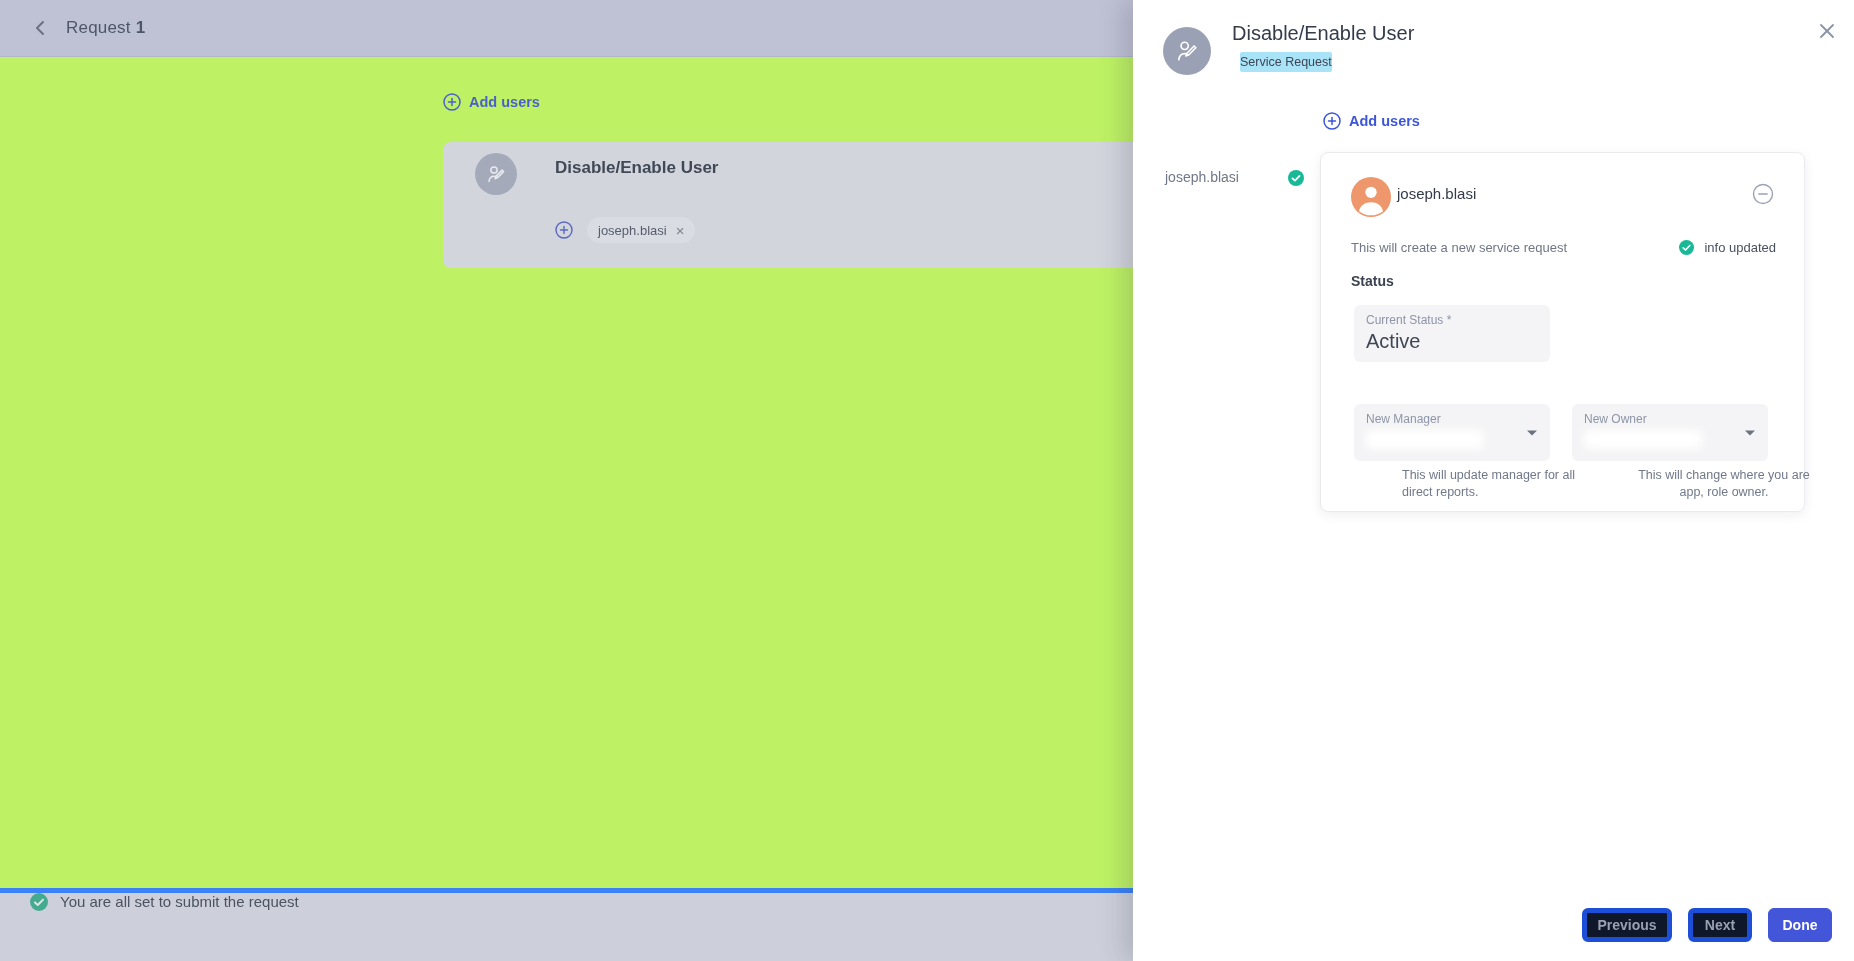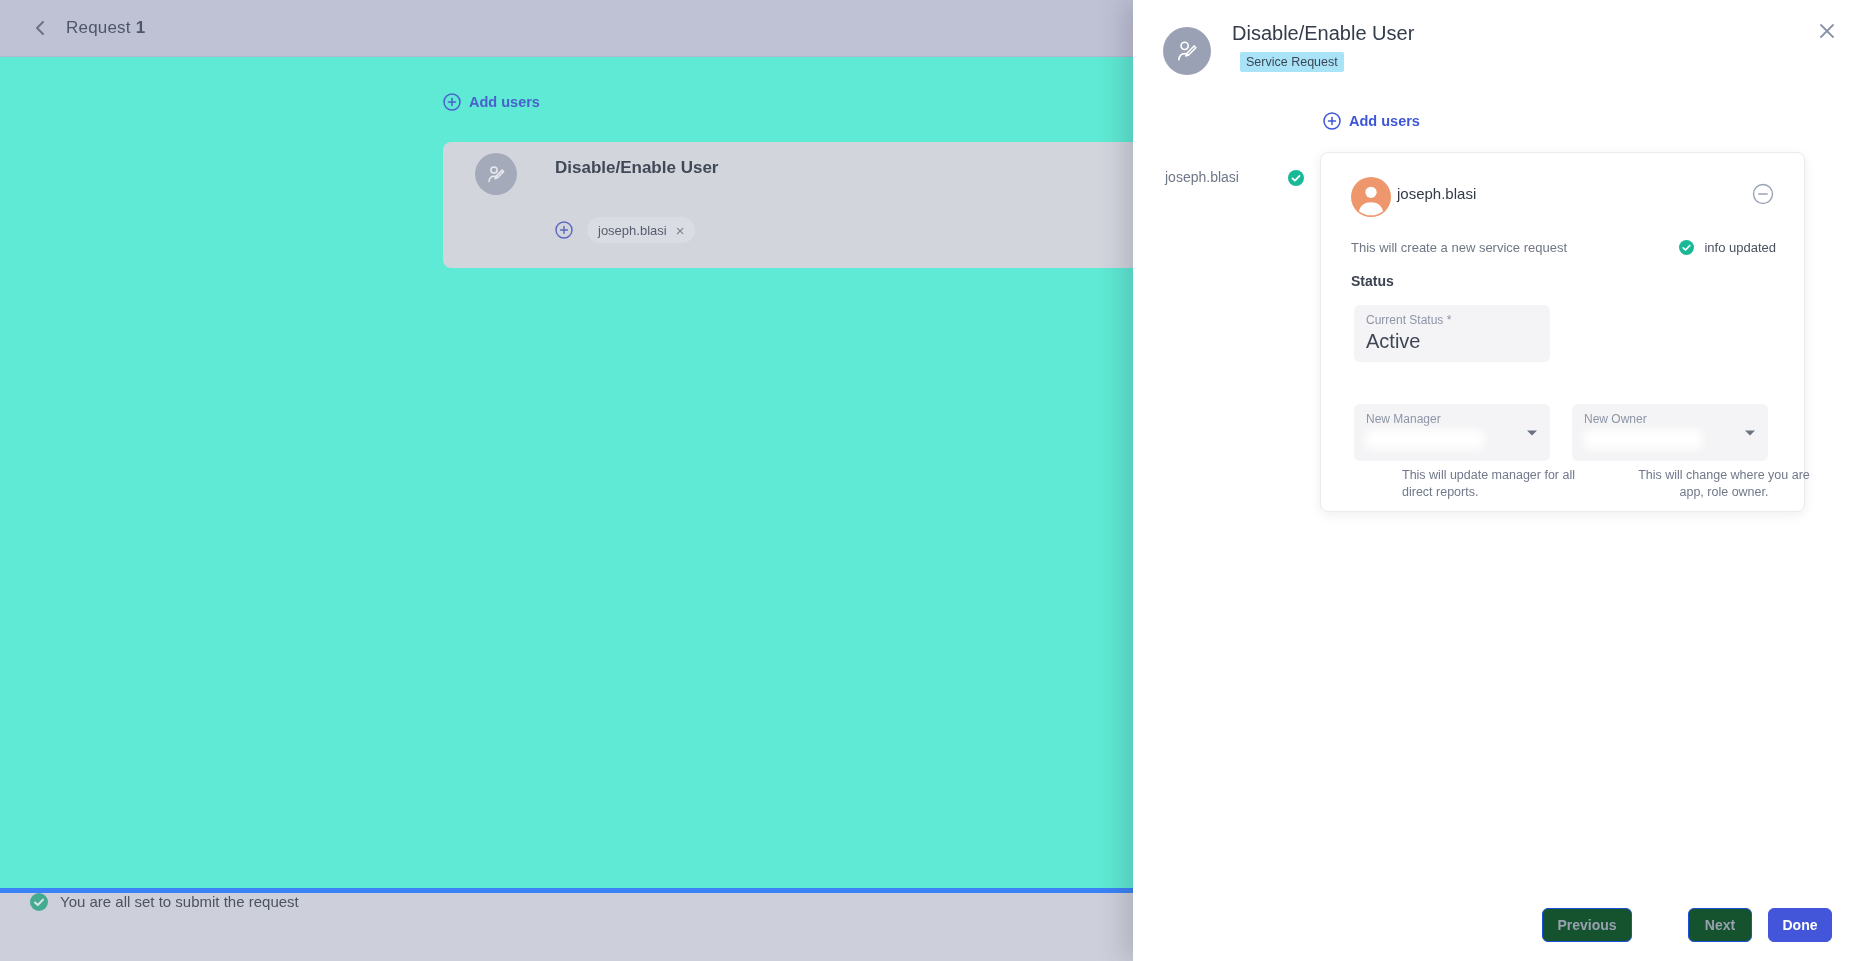--- a/index.html
+++ b/index.html
@@ -4,21 +4,21 @@
 <style>
   * { margin: 0; padding: 0; box-sizing: border-box; }
   html, body { background: #9aa0ae; }
   body { font-family: "Liberation Sans", "DejaVu Sans", sans-serif; }
   .screen {
     position: relative; width: 1854px; height: 961px;
     overflow: hidden; background: #ced0d9;
   }
 
   
-  .left-region { position: absolute; left: 0; top: 0; width: 1133px; height: 961px; background: #5eead4; }
+  .left-region { position: absolute; left: 0; top: 0; width: 1133px; height: 961px; background: #bef264; }
   .topbar {
     position: absolute; left: 0; top: 0; width: 100%; height: 57px;
     background: #bfc2d4; border-bottom: 1px solid #b4b7c9;
     display: flex; align-items: center;
   }
   .back-btn { margin-left: 30px; width: 20px; height: 20px; display: flex; align-items: center; justify-content: center; cursor: pointer; }
   .req-title { margin-left: 16px; font-size: 17px; color: #4e5769; letter-spacing: .2px; }
   .req-title b { font-weight: 700; margin-left: 5px; }
 
   .add-users-left {
@@ -57,21 +57,21 @@
   .panel {
     position: absolute; left: 1133px; top: 0; width: 721px; height: 961px;
     background: #ffffff; box-shadow: -10px 0 24px rgba(40,45,60,0.18);
   }
   .panel-avatar {
     position: absolute; left: 30px; top: 27px; width: 48px; height: 48px;
     border-radius: 50%; background: #9ba1b4; display: flex; align-items: center; justify-content: center;
   }
   .panel-title { position: absolute; left: 99px; top: 22px; font-size: 20px; font-weight: 500; color: #343c4a; }
   .panel-badge {
-    position: absolute; left: 107px; top: 52px; padding: 3px 6px;
+    position: absolute; left: 107px; top: 52px; padding: 3px 0;
     background: #a9e3f7; color: #3d4654; font-size: 12.5px; border-radius: 2px;
   }
   .close-btn { position: absolute; left: 681px; top: 18px; width: 26px; height: 26px; display: flex; align-items: center; justify-content: center; cursor: pointer; }
 
   .add-users-panel {
     position: absolute; left: 190px; top: 111px; height: 20px;
     display: flex; align-items: center; gap: 8px;
     color: #3d56d8; font-size: 14.5px; font-weight: 600; cursor: pointer;
   }
 
@@ -116,21 +116,21 @@
   .helper { position: absolute; width: 180px; font-size: 12.5px; color: #70788a; line-height: 1.38; margin-left: 48px; }
   .h-nm { left: 33px;  top: 314px; }
   .h-no { left: 265px; top: 314px; text-align: center; }
 
   .panel-footer { position: absolute; right: 22px; top: 908px; display: flex; gap: 16px; }
   .btn {
     height: 34px; border-radius: 6px; font-size: 14px; font-weight: 600;
     display: flex; align-items: center; justify-content: center; cursor: pointer;
     font-family: "Liberation Sans", sans-serif;
   }
-  .btn.ghost { background: #14532d; border: 1px solid #1d4ed8; color: #99a1b0; margin-left: 40px; }
+  .btn.ghost { background: #0f172a; border: 5px solid #1d4ed8; color: #99a1b0; }
   .btn.prev { width: 90px; }
   .btn.next { width: 64px; }
   .btn.primary { width: 64px; background: #4355d8; border: 1px solid #4355d8; color: #fff; }
 
   svg { display: block; }
 </style>
 </head>
 <body>
 
 <div class="screen">

